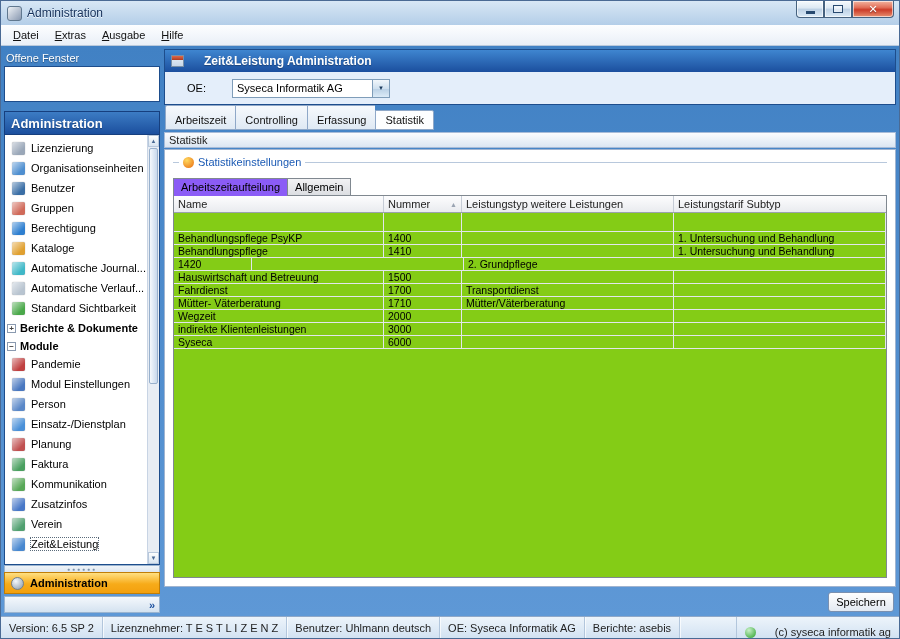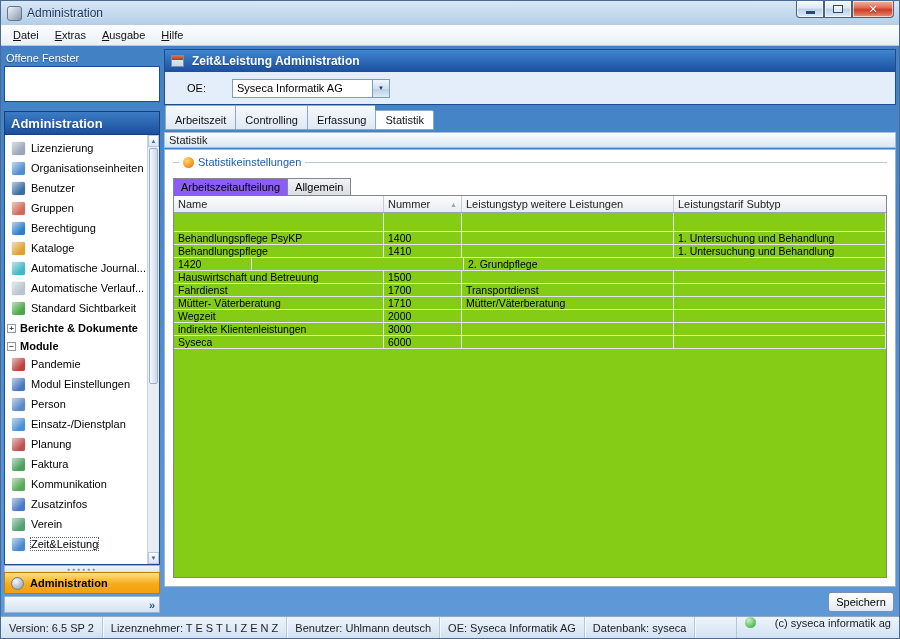--- a/index.html
+++ b/index.html
@@ -40,21 +40,21 @@
   .scroll-btn.down{margin-top:auto}
   .scroll-thumb{margin:1px;height:55%;background:linear-gradient(90deg,#f4f8fc,#c8d8ec);border:1px solid #98b0cc;border-radius:2px}
   .splitter{height:7px;background:linear-gradient(#f0f4f8,#dde6f0);border:1px solid #9ab4d0;border-bottom:none;display:flex;align-items:center;justify-content:center}
   .splitter span{font-size:5px;letter-spacing:2px;color:#7a92ac;line-height:3px}
   .admin-btn{height:22px;display:flex;align-items:center;gap:6px;padding-left:6px;font-weight:bold;color:#000;background:linear-gradient(#ffe082,#f7ab19 55%,#f3a00e);border:1px solid #c07e08}
   .admin-btn-icon{width:13px;height:13px;border-radius:50%;background:radial-gradient(circle at 35% 30%,#f4f8fc,#8898a8);border:1px solid #708090}
   .collapse-strip{height:17px;margin-top:2px;background:linear-gradient(#f4f8fc,#d4e2f0);border:1px solid #9ab4d0;display:flex;align-items:center;justify-content:flex-end;padding-right:4px;color:#1b4f9e;font-weight:bold}
   
   .main{flex:1;display:flex;flex-direction:column;overflow:hidden}
   .main-top{border:1px solid #1d4d8c}
-  .main-header{height:22px;display:flex;align-items:center;gap:8px;padding-left:6px;color:#fff;font-weight:bold;font-size:12px;background:linear-gradient(#3f86d0,#1b4f9e);text-shadow:0 1px 1px rgba(0,0,0,.3)}
+  .main-header{height:22px;display:flex;align-items:center;gap:20px;padding-left:6px;color:#fff;font-weight:bold;font-size:12px;background:linear-gradient(#3f86d0,#1b4f9e);text-shadow:0 1px 1px rgba(0,0,0,.3)}
   .form-icon{width:13px;height:12px;background:linear-gradient(#e8f0f8,#c8d8e8);border:1px solid #7890a8;position:relative}
   .form-icon::before{content:"";position:absolute;left:0;right:0;top:0;height:4px;background:linear-gradient(#e06a4a,#b03a20)}
   .oe-row{height:32px;background:#e4eefa;display:flex;align-items:center;padding-left:22px;gap:26px}
   .combobox{width:158px;height:19px;background:#fff;border:1px solid #7f9db9;display:flex;align-items:center}
   .combo-text{flex:1;padding-left:4px;white-space:nowrap;overflow:hidden}
   .combo-btn{width:17px;height:17px;background:linear-gradient(#f2f7fb,#cfe0ef 50%,#b8cfe4 50%,#dcebf7);border-left:1px solid #7f9db9;display:flex;align-items:center;justify-content:center}
   .combo-arrow{font-size:6px;color:#1b3a5c}
   .tabs{margin-top:6px;display:flex;align-items:flex-end;height:19px;padding-left:1px}
   .tab{padding:8px 9px 3px;background:linear-gradient(#f6f9fc,#dfe9f4);border:1px solid #8fa8c8;border-right:none;color:#111}
   .tab.firsttab{border-radius:2px 0 0 0}
@@ -81,21 +81,21 @@
   .c3{flex:1;border-right:none}
   .tr{display:flex;height:13px;flex:0 0 13px}
   .tr.tr-empty{height:19px;flex:0 0 19px}
   .td{padding:0 4px;border-right:1px solid #e2e6ec;border-bottom:1px solid #e2e6ec;font-size:10.5px;display:flex;align-items:center;white-space:nowrap;overflow:hidden;color:#000}
   .main-bottom{height:26px;display:flex;align-items:center;justify-content:flex-end;padding:4px 2px 0}
   .save-btn{min-width:66px;height:20px;font-family:inherit;font-size:11px;background:linear-gradient(#ffffff,#e3e9f2);border:1px solid #7a90b0;border-radius:3px;color:#000}
   
   .statusbar{height:22px;background:linear-gradient(#edf4fb,#d2e2f2);border-top:1px solid #8fa8c8;display:flex;align-items:stretch;color:#222}
   .sb-segs{display:flex}
   .sb-seg{display:flex;align-items:center;padding:0 8px;border-right:1px solid #b2c6dc;box-shadow:1px 0 0 rgba(255,255,255,.7);white-space:nowrap}
-  .sb-right{margin-left:auto;display:flex;align-items:flex-start;gap:19px;padding:0 8px;border-left:1px solid #b2c6dc}
+  .sb-right{margin-left:auto;display:flex;align-items:flex-end;gap:19px;padding:0 8px;border-left:1px solid #b2c6dc}
   .sb-icon{width:11px;height:11px;border-radius:50%;background:radial-gradient(circle at 35% 30%,#c8f0c8,#28a028)}
 </style>
 </head>
 <body>
 
 <div class="window">
 
   <div class="titlebar">
     <span class="app-icon"></span>
     <span class="title-text">Administration</span>
@@ -352,21 +352,21 @@
     </div>
 
   </div>
 
   <div class="statusbar">
     <div class="sb-segs">
         <div class="sb-seg">Version: 6.5 SP 2</div>
         <div class="sb-seg">Lizenznehmer: T E S T L I Z E N Z</div>
         <div class="sb-seg">Benutzer: Uhlmann deutsch</div>
         <div class="sb-seg">OE: Syseca Informatik AG</div>
-        <div class="sb-seg">Datenbank: syseca</div>
+        <div class="sb-seg">Berichte: asebis</div>
       </div>
     <div class="sb-right">
       <span class="sb-icon"></span>
       <span>(c) syseca informatik ag</span>
     </div>
   </div>
 
 </div>
 
 </body></html>

